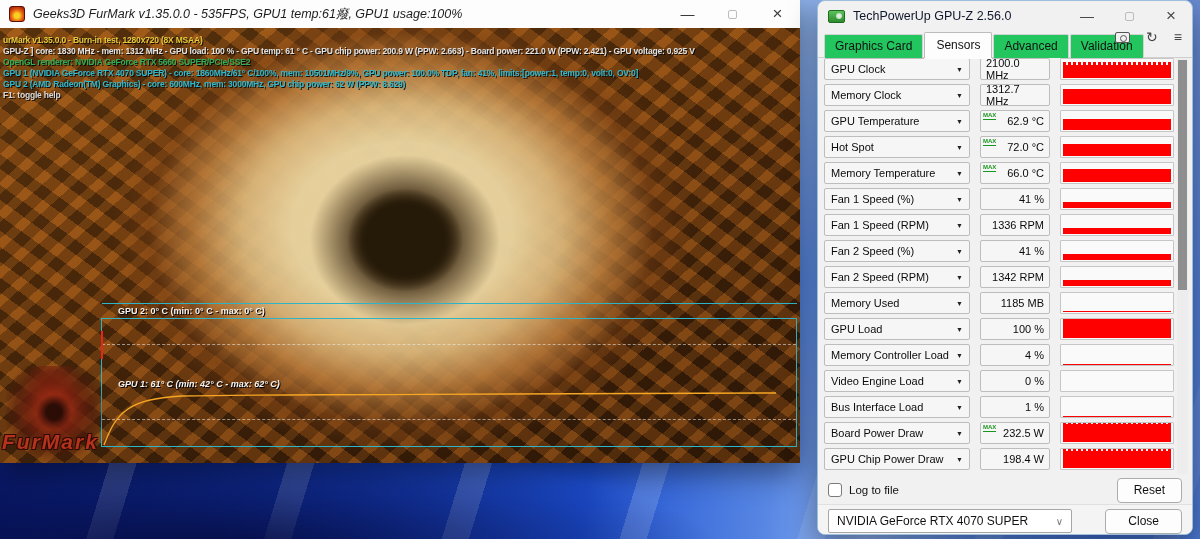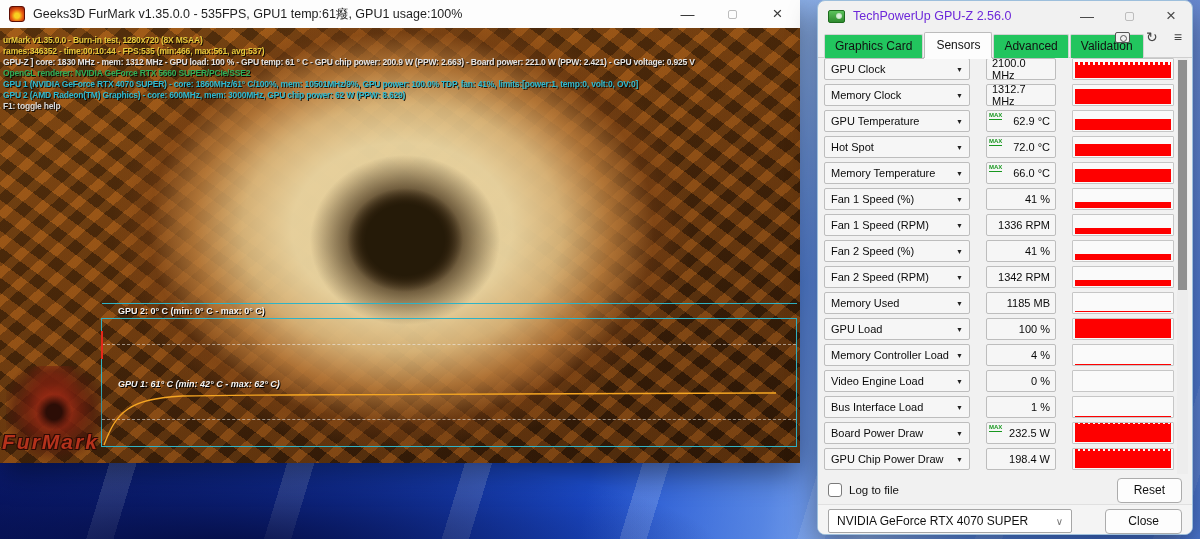--- a/index.html
+++ b/index.html
@@ -16,21 +16,21 @@
       linear-gradient(78deg, #0a1a6e 0%, #11309e 22%, #1c4ccc 45%, #2a63e0 62%, #3f7ce8 78%, #6fa0ee 95%);
   }
 
   
   .fm-window { position:absolute; left:0; top:0; width:800px; height:463px;
     box-shadow:0 10px 28px rgba(0,0,0,0.45); background:#1a0f05; }
   .fm-titlebar { position:relative; height:28px; background:#fdfdfd; display:flex; align-items:center; padding-left:9px; }
   .fm-appicon { width:16px; height:16px; border-radius:3px; margin-right:8px; flex:0 0 auto;
     background:radial-gradient(circle at 50% 62%, #f8d020 0 22%, #e65812 55%, #8a1408 100%);
     border:1px solid #5e0f04; }
-  .fm-title { font-size:12.5px; color:#1d1d1d; white-space:nowrap; }
+  .fm-title { font-size:12.5px; color:#1d1d1d; white-space:nowrap;font-style:italic; }
   .winctl { position:absolute; right:0; top:0; height:28px; display:flex; }
   .ctl { width:45px; height:28px; display:flex; align-items:center; justify-content:center;
     font-size:14px; color:#3a3a3a; cursor:default; }
   .ctl .maxbox { width:9px; height:9px; border:1.4px solid #bdbdbd; border-radius:2px; display:block; }
   .ctl.close-x { font-size:17px; }
 
   .fm-canvas { position:relative; width:800px; height:435px; overflow:hidden;
     background:
       radial-gradient(58px 52px at 405px 212px, #251a08 0 68%, rgba(37,26,8,0) 100%),
       radial-gradient(95px 85px at 405px 212px, rgba(48,30,10,0.9) 0 45%, rgba(48,30,10,0) 100%),
@@ -75,38 +75,38 @@
 
   
   .gz-window { position:absolute; left:817px; top:0; width:376px; height:535px;
     background:#f1f1f1; border:1px solid #9dbfdc; border-radius:8px;
     box-shadow:0 12px 30px rgba(0,0,0,0.4); overflow:hidden; }
   .gz-titlebar { position:relative; height:30px; display:flex; align-items:center; padding-left:10px; }
   .gz-appicon { width:17px; height:13px; border-radius:2px; margin-right:8px;
     background:linear-gradient(#5cc25c,#2e8a2e); border:1px solid #1d6b1d; position:relative; }
   .gz-appicon::after { content:""; position:absolute; right:2px; top:2px; width:6px; height:6px;
     border-radius:50%; background:radial-gradient(circle,#dff0df 0 30%,#9ccf9c 100%); }
-  .gz-title { font-size:12.5px; color:#6d28d9; }
+  .gz-title { font-size:12.5px; color:#0f172a; }
   .gz-titlebar .ctl { width:42px; height:30px; color:#4a4a4a; }
 
   .gz-tabs { position:relative; height:27px; padding-left:6px; display:flex; align-items:flex-end; }
   .gz-tabs::after { content:""; position:absolute; left:0; right:0; bottom:0; border-bottom:1px solid #cfcfcf; }
   .tab { position:relative; z-index:2; font-size:12px; color:#111; padding:4px 10px 5px;
     background:#22c55e; border:1px solid #d2d2d2; border-bottom:none; margin-right:1px;
     border-radius:2px 2px 0 0; }
   .tab.active { background:#fdfdfd; padding:5px 11px 6px; border-color:#bcbcbc;
     box-shadow:0 1px 0 #fdfdfd; }
   .gz-toolicons { position:absolute; right:10px; top:31px; display:flex; gap:16px; align-items:center; z-index:3; }
   .cam-icon { position:relative; width:15px; height:11px; border:1.6px solid #555; border-radius:2px; background:#f1f1f1; }
   .cam-icon::before { content:""; position:absolute; left:4px; top:1.5px; width:5px; height:5px; border:1.4px solid #555; border-radius:50%; }
   .txt-icon { font-size:14px; color:#444; line-height:11px; }
 
   .gz-list { position:absolute; left:6px; top:57px; width:350px; display:flex;
     flex-direction:column; gap:4px; }
-  .s-row { display:flex; gap:16px; height:22px; }
+  .s-row { display:flex; gap:10px; height:22px; }
   .s-labelbox { width:146px; background:#f6f6f6; border:1px solid #bdbdbd; border-radius:2px;
     display:flex; align-items:center; justify-content:space-between; padding:0 6px;
     font-size:11px; color:#0a0a0a; }
   .dd { font-size:7px; color:#222; }
   .s-valuebox { width:70px; background:#f6f6f6; border:1px solid #bdbdbd; border-radius:2px;
     display:flex; align-items:center; justify-content:flex-end; padding:0 5px;
     font-size:11px; color:#0a0a0a; position:relative; }
   .max-badge { display:none; position:absolute; left:2px; top:0.5px; font-size:6px; font-weight:bold;
     color:#18971f; border-bottom:1px solid #18971f; line-height:7px; }
   .s-graph { flex:1; background:#fafafa; border:1px solid #c6c6c6; border-radius:1px;
@@ -147,21 +147,20 @@
         <span class="ctl">
             <span class="maxbox"></span>
           </span>
         <span class="ctl close-x">×</span>
       </div>
     </div>
 
     <div class="fm-canvas">
       <div class="fm-overlay">
           <div style="color: rgb(230, 200, 60);">urMark v1.35.0.0 - Burn-in test, 1280x720 (8X MSAA)</div>
-          <div style="color: rgb(230, 200, 60);">rames:346352 - time:00:10:44 - FPS:535 (min:466, max:561, avg:537)</div>
           <div style="color: rgb(226, 226, 226);">GPU-Z ] core: 1830 MHz - mem: 1312 MHz - GPU load: 100 % - GPU temp: 61 ° C - GPU chip power: 200.9 W (PPW: 2.663) - Board power: 221.0 W (PPW: 2.421) - GPU voltage: 0.925 V</div>
           <div style="color: rgb(47, 174, 87);">OpenGL renderer: NVIDIA GeForce RTX 5660 SUPER/PCIe/SSE2</div>
           <div style="color: rgb(47, 185, 207);">GPU 1 (NVIDIA GeForce RTX 4070 SUPER) - core: 1860MHz/61° C/100%, mem: 10501MHz/9%, GPU power: 100.0% TDP, fan: 41%, limits:[power:1, temp:0, volt:0, OV:0]</div>
           <div style="color: rgb(47, 185, 207);">GPU 2 (AMD Radeon(TM) Graphics) - core: 600MHz, mem: 3000MHz, GPU chip power: 62 W (PPW: 8.629)</div>
           <div style="color: rgb(216, 216, 216);">F1: toggle help</div>
         </div>
 
       <div class="gpu2-line"></div>
       <div class="graph-label gpu2-label">GPU 2: 0° C (min: 0° C - max: 0° C)</div>
 

